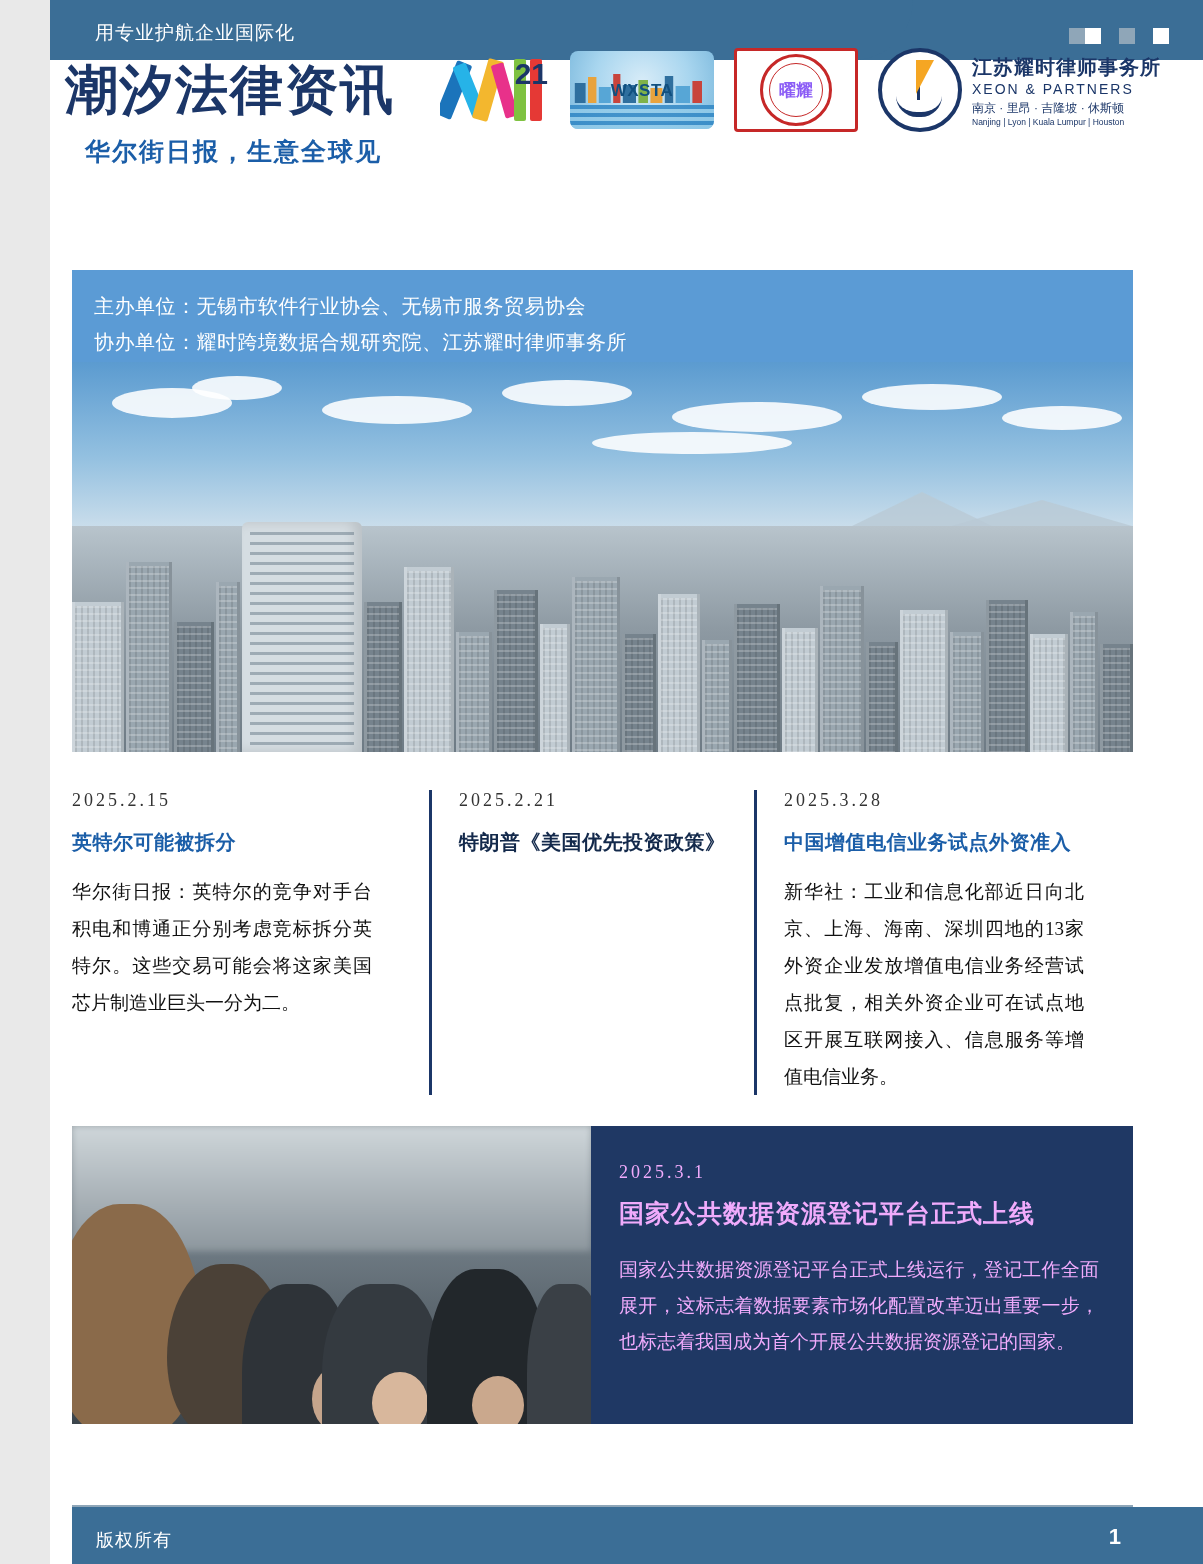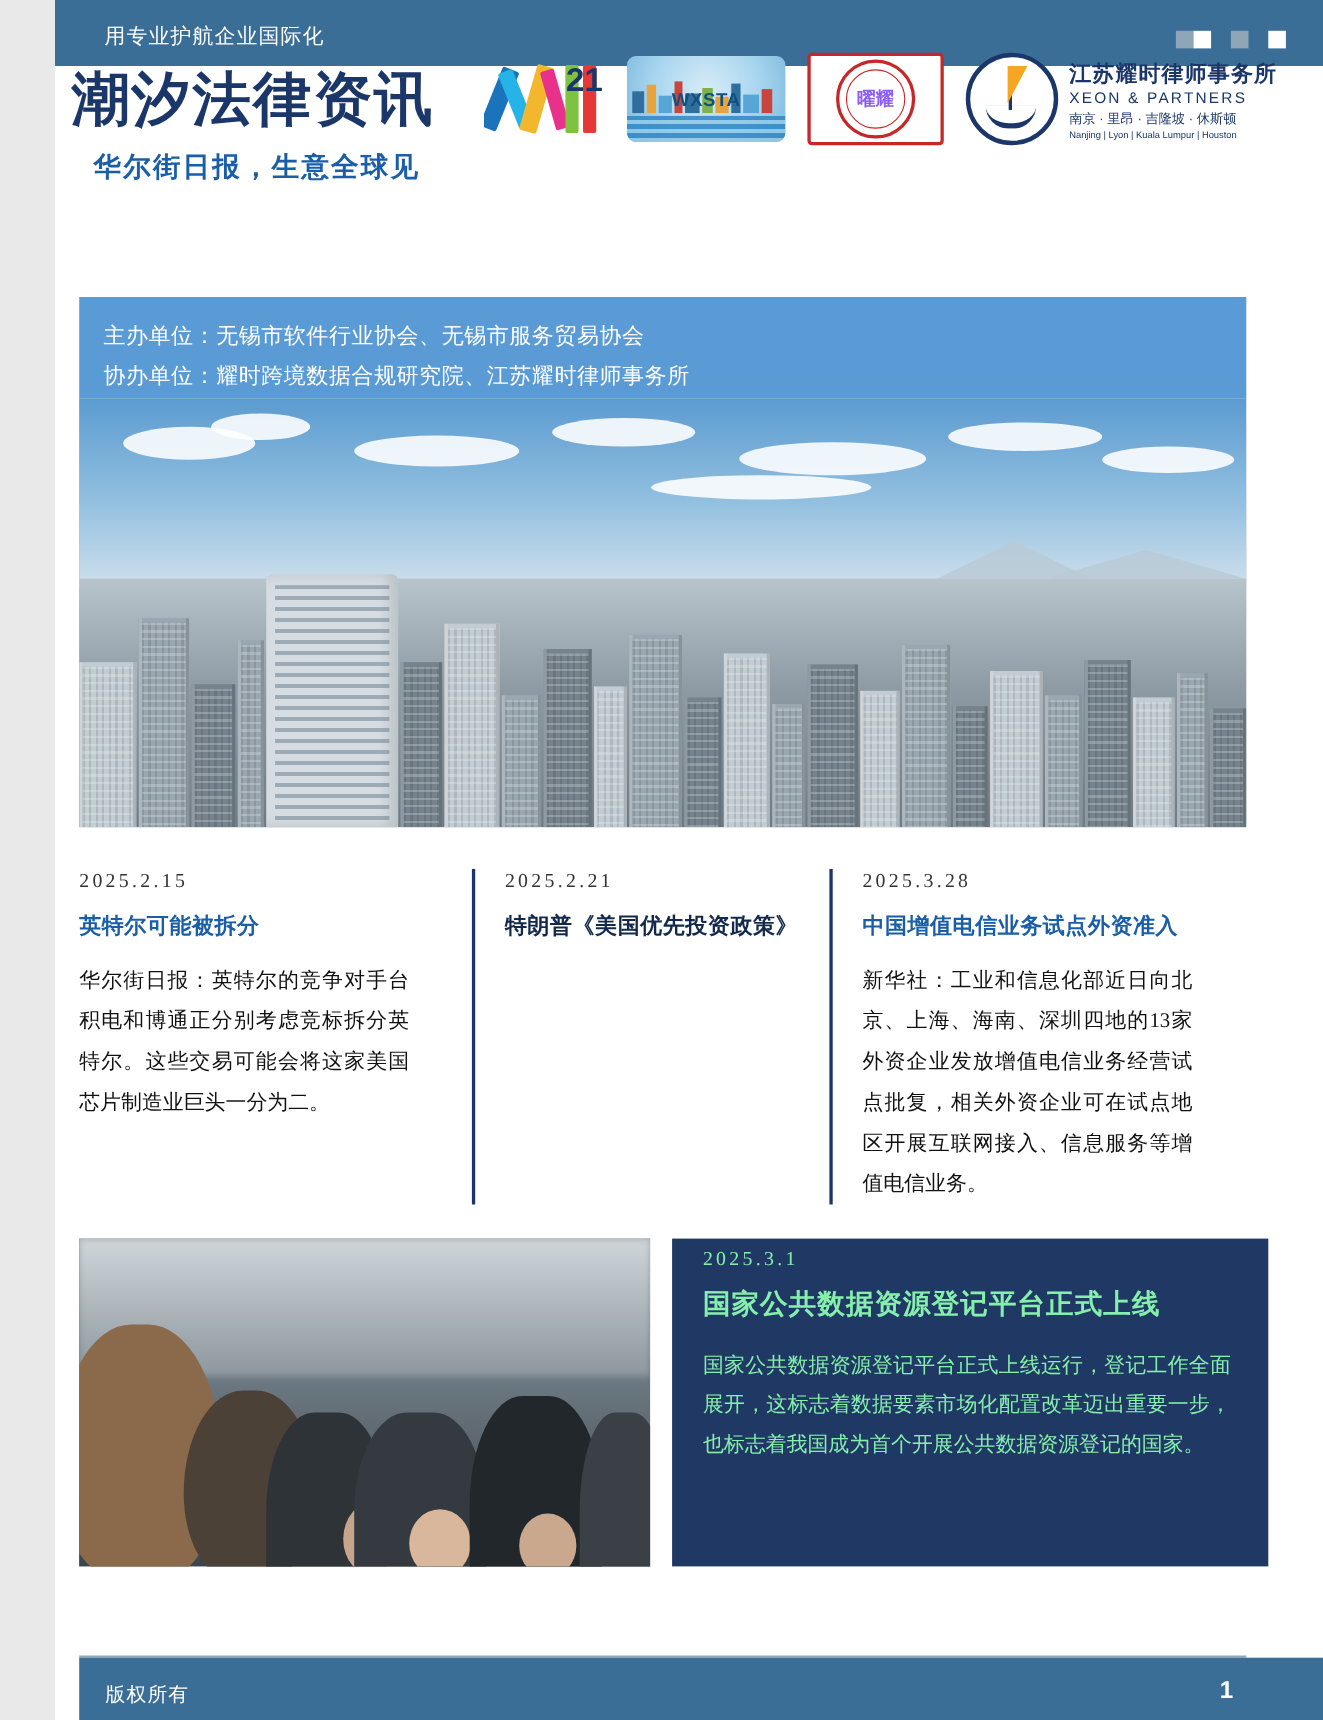--- a/index.html
+++ b/index.html
@@ -375,24 +375,23 @@
   }
   .feature-photo .hair {
     position: absolute;
     border-radius: 45% 45% 35% 35% / 55% 55% 45% 45%;
   }
   .feature-text {
     position: absolute;
     left: 519px; top: 0;
     width: 542px; height: 298px;
     background: #1f3864;
-    color: #86efac;
+    color: #f0abfc;
     box-sizing: border-box;
-    padding: 8px 34px 0 28px;
-    margin-left: 20px;
+    padding: 36px 34px 0 28px;
   }
   .feature-date {
     font-size: 18px;
     letter-spacing: 3px;
     font-family: "Liberation Serif", serif;
     margin-bottom: 14px;
   }
   .feature-title {
     font-size: 25px;
     font-weight: bold;

